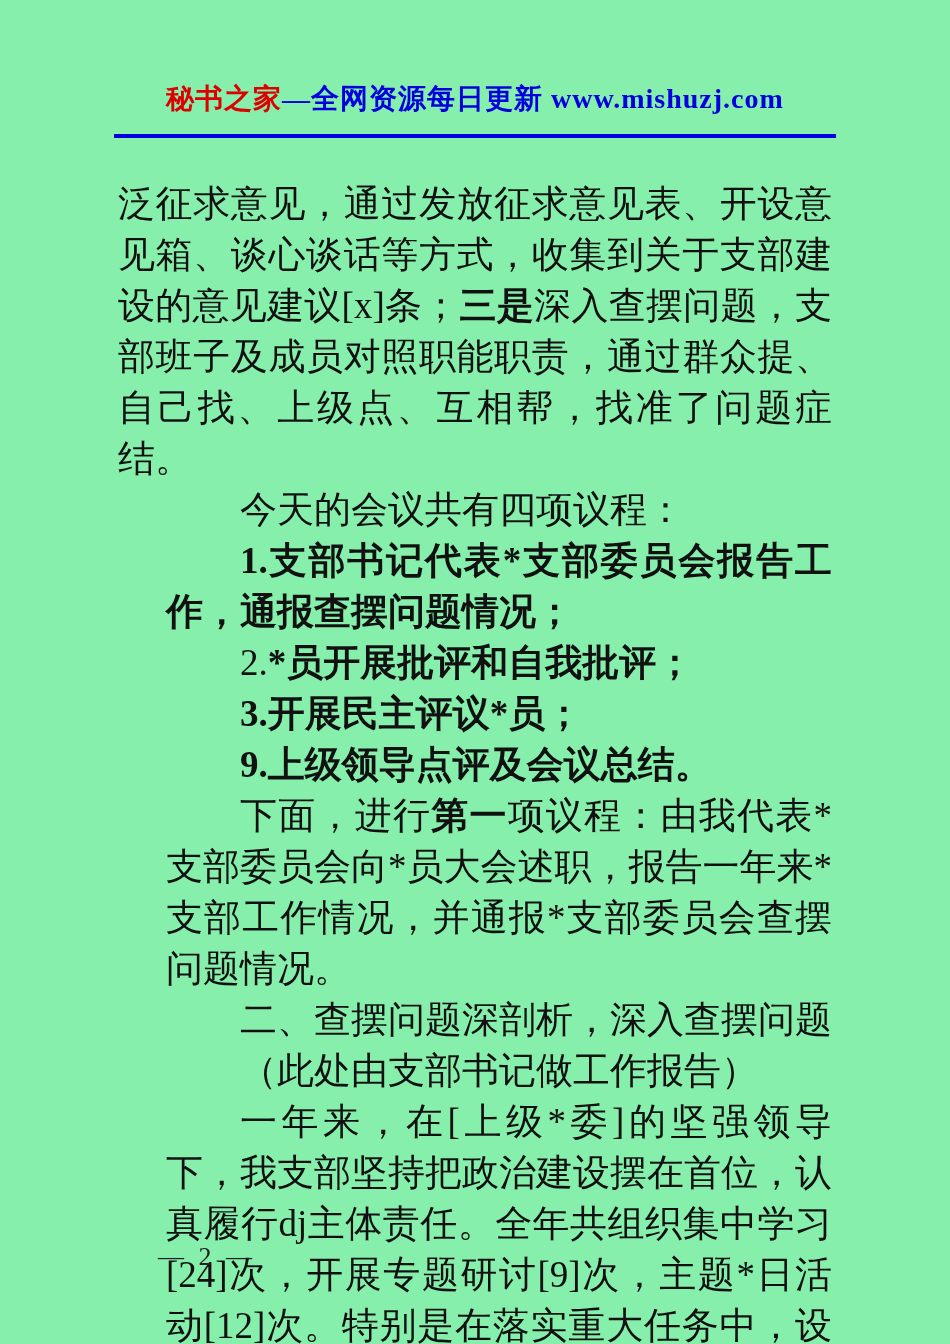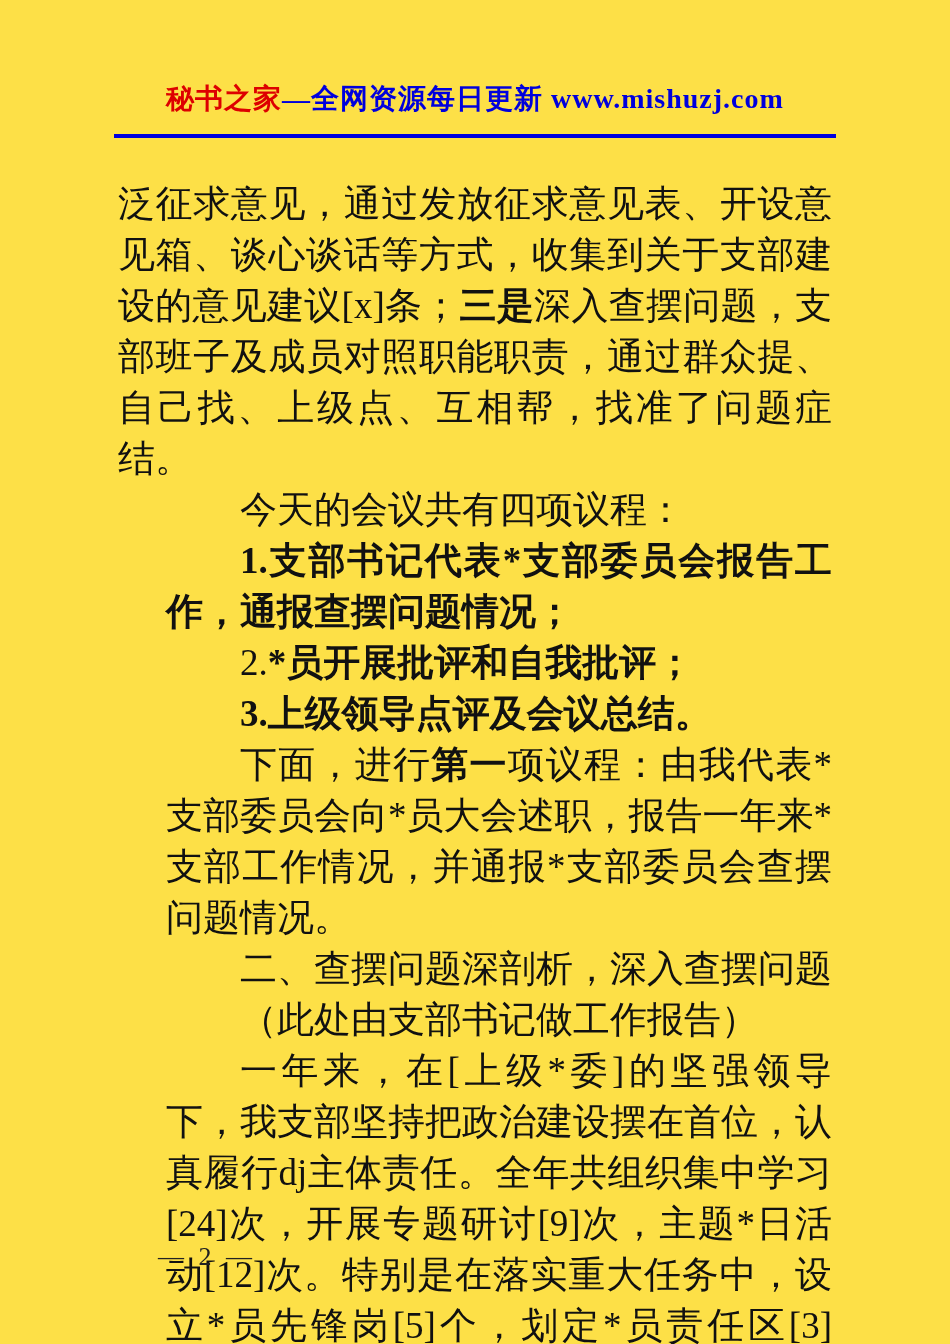--- a/index.html
+++ b/index.html
@@ -3,21 +3,21 @@
 <meta charset="utf-8">
 <style>
   * { margin: 0; padding: 0; box-sizing: border-box; }
   html, body { background: #ffffff; }
   body { font-family: "Liberation Serif", serif; }
 
   .page {
     position: relative;
     width: 950px;
     height: 1344px;
-    background: #fde047;
+    background: #86efac;
     margin: 0 auto;
     overflow: hidden;
   }
 
   .doc-header {
     padding-top: 80px;
     text-align: center;
     font-size: 28px;
     font-weight: 700;
     letter-spacing: 1px;
@@ -63,21 +63,22 @@
     <span class="brand" style="color: rgb(221, 0, 0);">秘书之家</span><span class="tagline" style="color: rgb(0, 0, 221);">—全网资源每日更新 </span><span class="url" style="color: rgb(0, 0, 221);">www.mishuzj.com</span>
   </header>
 
   <div class="header-rule" style="background: rgb(0, 0, 221);"></div>
 
   <main class="doc-body">
       <p class="para"><span>泛征求意见，通过发放征求意见表、开设意见箱、谈心谈话等方式，收集到关于支部建设的意见建议[x]条；</span><span class="bold">三是</span><span>深入查摆问题，支部班子及成员对照职能职责，通过群众提、自己找、上级点、互相帮，找准了问题症结。</span></p>
       <p class="para indent"><span>今天的会议共有四项议程：</span></p>
       <p class="para indent"><span class="bold">1.支部书记代表*支部委员会报告工作，通报查摆问题情况；</span></p>
       <p class="para indent"><span>2.</span><span class="bold">*员开展批评和自我批评；</span></p>
-      <p class="para indent"><span class="bold">3.上级领导点评及会议总结。</span></p>
+      <p class="para indent"><span class="bold">3.开展民主评议*员；</span></p>
+      <p class="para indent"><span class="bold">9.上级领导点评及会议总结。</span></p>
       <p class="para indent"><span>下面，进行</span><span class="bold">第一</span><span>项议程：由我代表*支部委员会向*员大会述职，报告一年来*支部工作情况，并通报*支部委员会查摆问题情况。</span></p>
       <p class="para indent"><span>二、查摆问题深剖析，深入查摆问题</span></p>
       <p class="para indent"><span>（此处由支部书记做工作报告）</span></p>
       <p class="para indent"><span>一年来，在[上级*委]的坚强领导下，我支部坚持把政治建设摆在首位，认真履行dj主体责任。全年共组织集中学习[24]次，开展专题研讨[9]次，主题*日活动[12]次。特别是在落实重大任务中，设立*员先锋岗[5]个，划定*员责任区[3]个，充分发挥了战斗堡垒作用。</span></p>
     </main>
 
   <footer class="doc-footer">
     <span>— 2 —</span>
   </footer>
 

